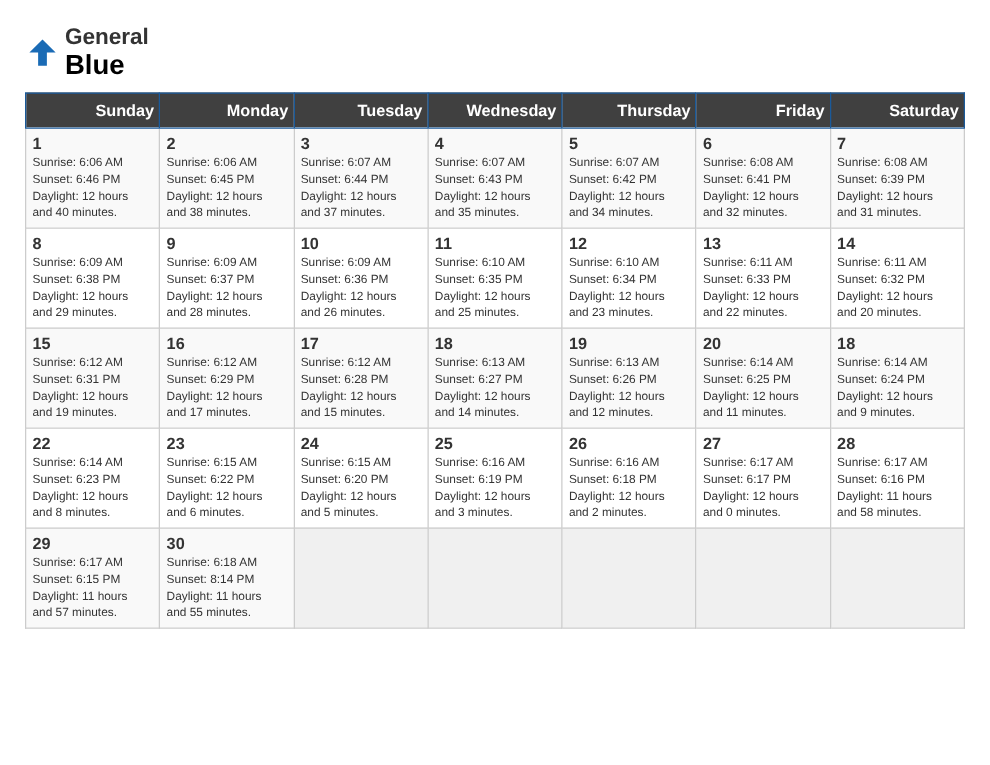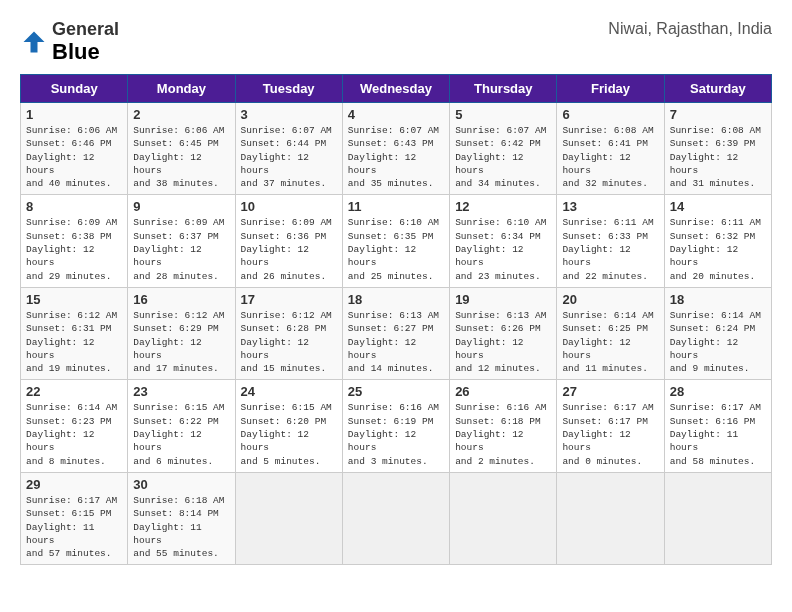--- a/index.html
+++ b/index.html
@@ -51,26 +51,26 @@
     .location {
       font-size: 16px;
       color: #555;
     }
     table {
       width: 100%;
       border-collapse: collapse;
       table-layout: fixed;
     }
     thead th {
-      background-color: #4c1d95;
+      background-color: #404040;
       color: white;
       padding: 6px 4px;
       font-size: 13px;
       font-weight: bold;
-      text-align: center;
+      text-align: right;
       border: 1px solid #1a5a9a;
     }
     tbody td {
       vertical-align: top;
       padding: 4px 5px;
       font-size: 10px;
       color: #333;
       border: 1px solid #ccc;
       height: 80px;
       background: #fff;
@@ -85,41 +85,39 @@
       font-size: 13px;
       font-weight: bold;
       color: #333;
       display: block;
       margin-bottom: 2px;
     }
     .day-info {
       font-size: 9.5px;
       line-height: 1.4;
       color: #333;
-      font-family: Liberation Mono, monospace;
     }
     .empty-cell {
       background: #f0f0f0 !important;
     }
   </style>
 </head>
 <body>
 
 <div class="header">
   <div class="logo">
     <svg class="logo-icon" viewBox="0 0 40 40">
       <polygon points="20,5 35,20 25,20 25,35 15,35 15,20 5,20" fill="#1a6bb5"></polygon>
     </svg>
     <div class="logo-text">
       <span class="logo-general">General</span>
       <span class="logo-blue">Blue</span>
     </div>
   </div>
   <div class="title-block">
-    <div class="location">Niwai, Rajasthan, India</div>
   </div>
 </div>
 
 <table>
   <thead>
     <tr>
     <th>Sunday</th>
         <th>Monday</th>
         <th>Tuesday</th>
         <th>Wednesday</th>

